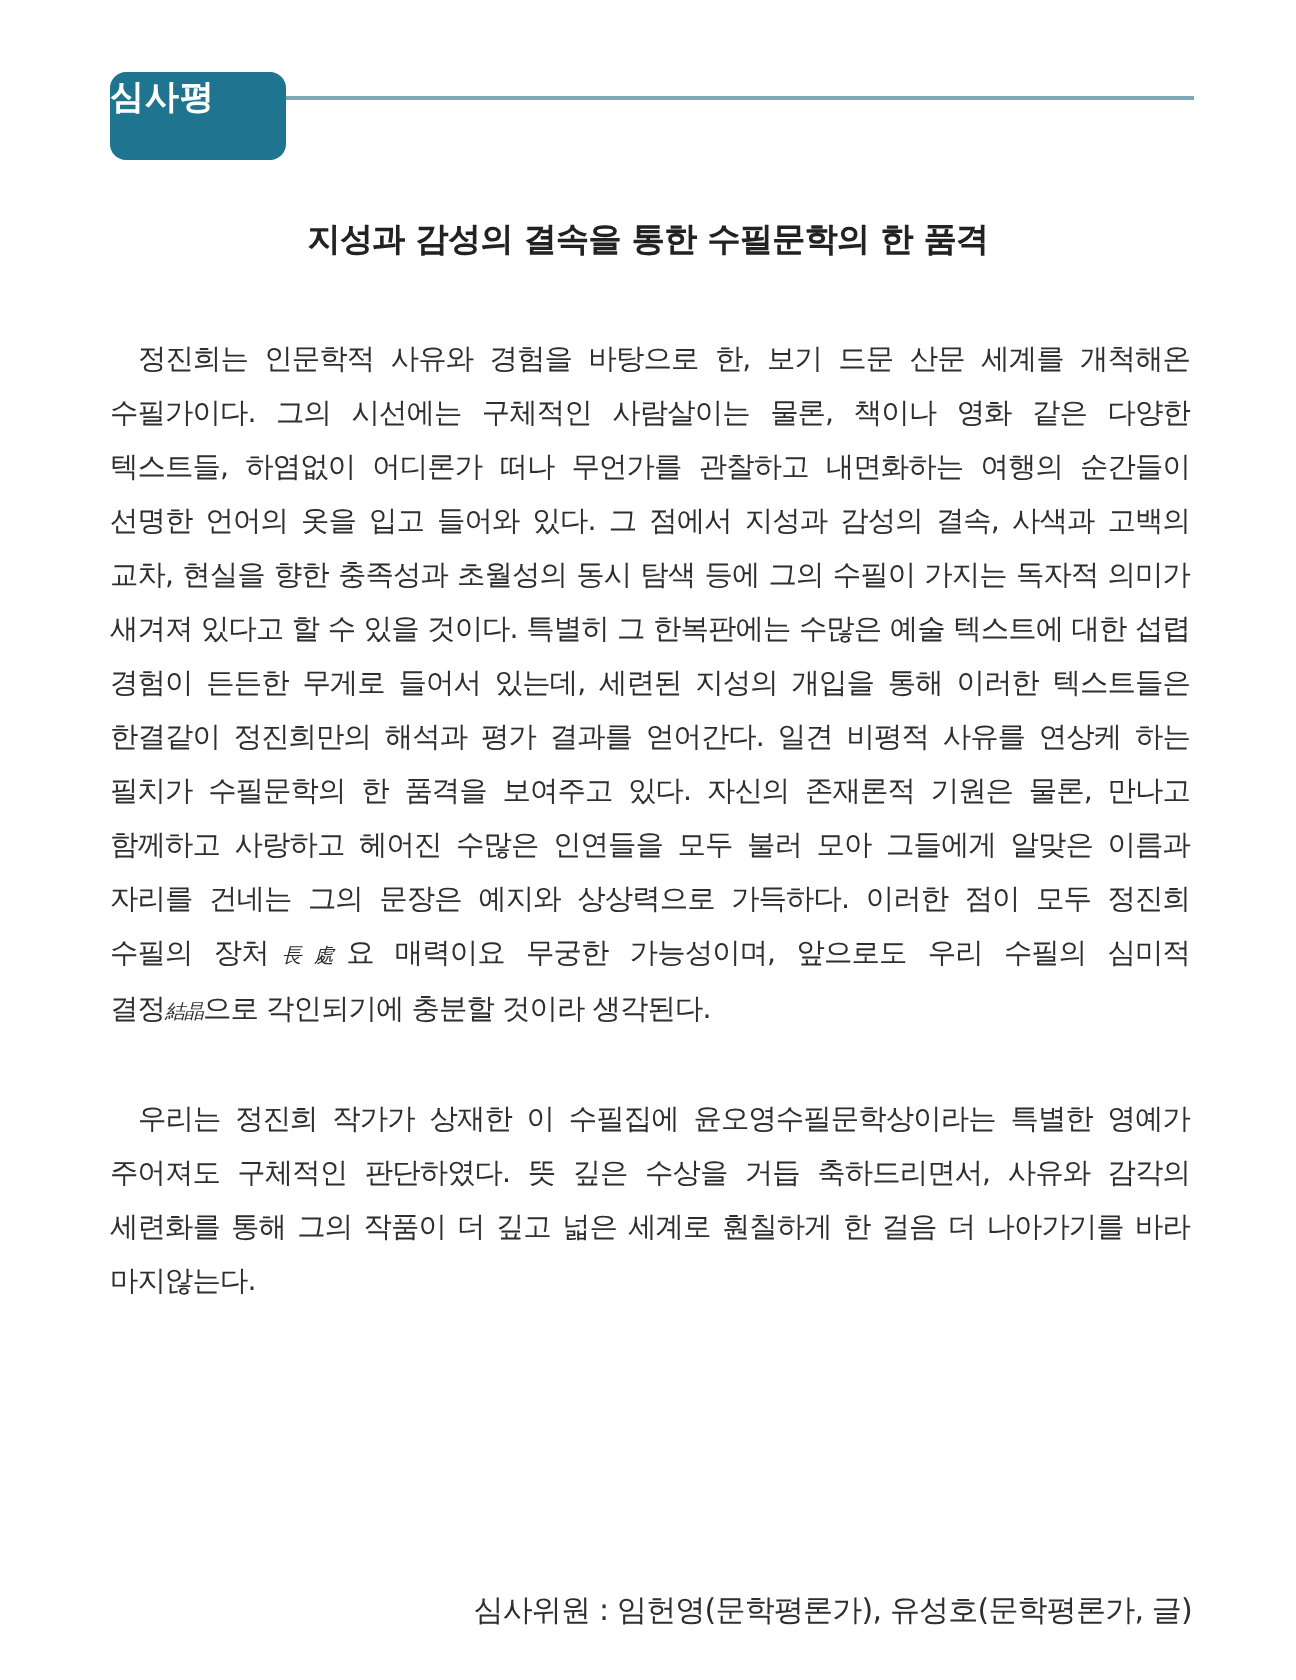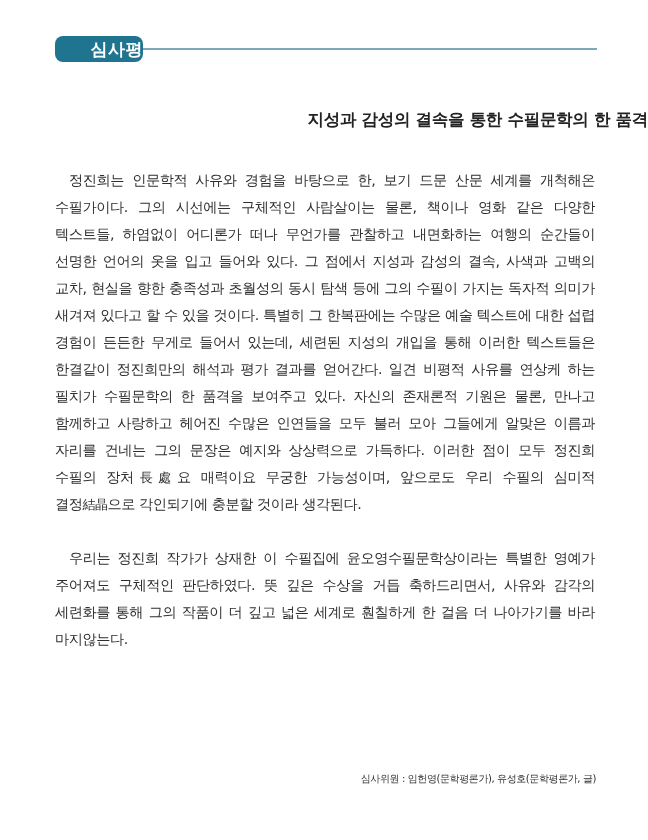--- a/index.html
+++ b/index.html
@@ -19,44 +19,44 @@
       left: 55px;
       top: 36px;
       width: 542px;
       height: 26px;
     }
     .badge {
       position: absolute;
       left: 0;
       top: 0;
       width: 88px;
-      height: 26px;
+      height: 44px;
       background: #1f7490;
       border-radius: 8px;
       color: #ffffff;
       font-weight: bold;
       font-size: 17px;
       line-height: 26px;
-      text-align: right;
+      text-align: left;
       letter-spacing: 0.5px;
     }
     .header-rule {
       position: absolute;
       left: 88px;
       top: 12px;
       width: 454px;
       height: 2px;
       background: #7aa9b8;
     }
     .title {
       position: absolute;
       left: 0;
       top: 109px;
       width: 648px;
-      text-align: right;
+      text-align: center;
       font-size: 16.5px;
       font-weight: bold;
       color: #222222;
       letter-spacing: -0.3px;
     }
     .body-text {
       position: absolute;
       left: 55px;
       top: 167px;
       width: 540px;
@@ -65,28 +65,29 @@
       font-size: 14.2px;
       line-height: 27px;
       text-align: justify;
       text-indent: 14px;
       letter-spacing: -0.45px;
       word-break: keep-all;
       margin-bottom: 27px;
       color: #2e2e2e;
     }
     .hanja {
-      font-size: 13px;
+      font-size: 10px;
       letter-spacing: -0.5px;
+      font-style: italic;
     }
     .signature {
       position: absolute;
       right: 52px;
-      top: 772px;
-      font-size: 10px;
+      top: 796px;
+      font-size: 15px;
       letter-spacing: -0.4px;
       color: #2e2e2e;
       text-align: center;
     }
   </style>
 </head>
 <body>
 
 <div class="header">
   <div class="badge">심사평</div>

